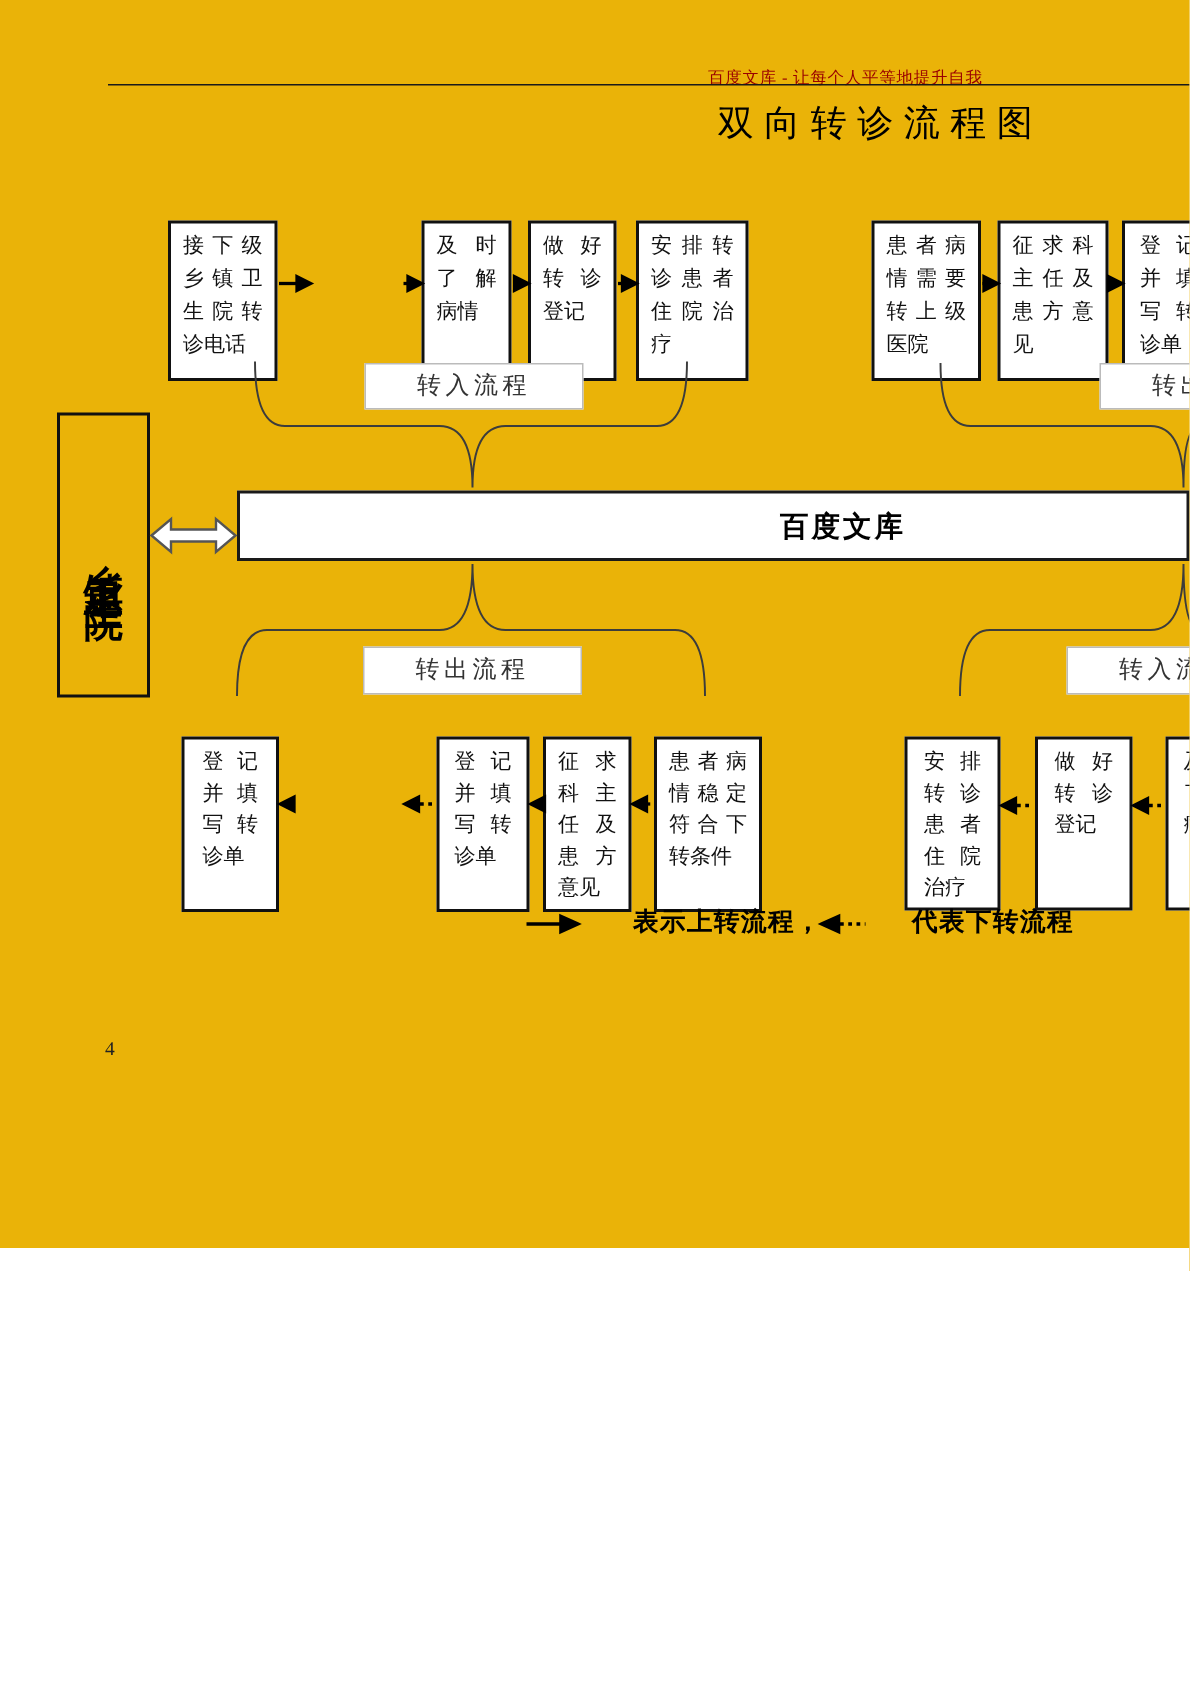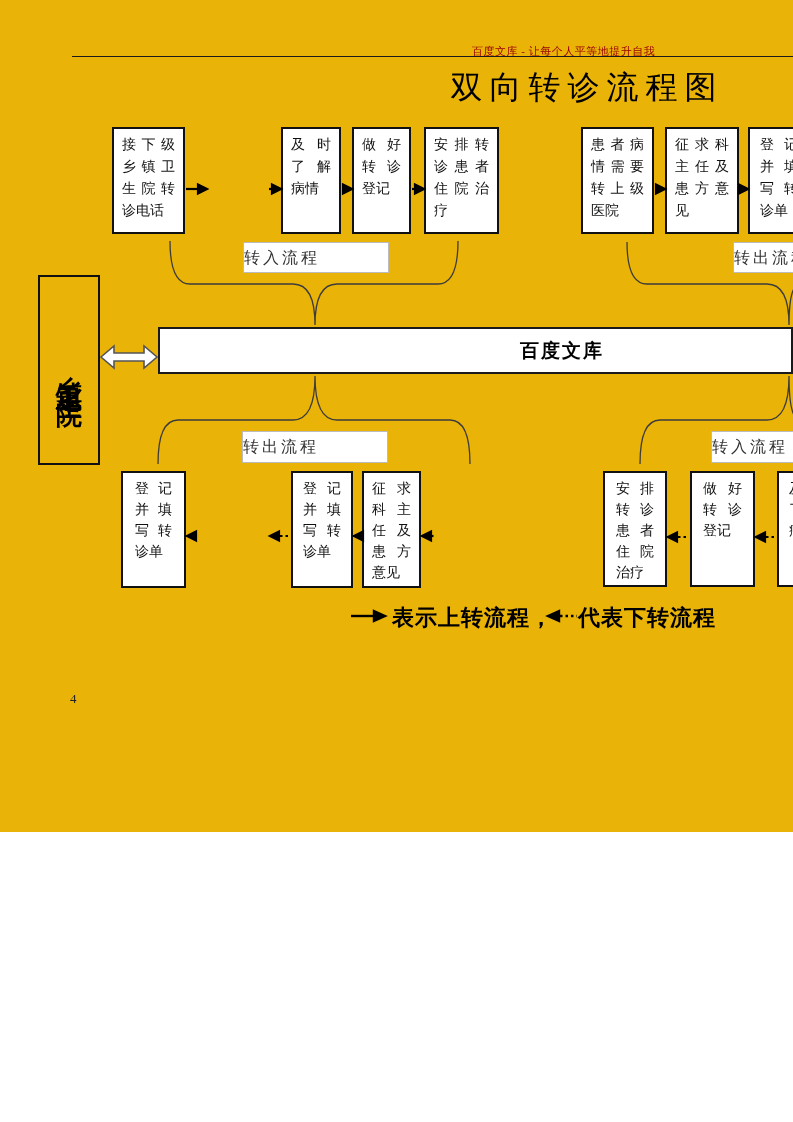--- a/index.html
+++ b/index.html
@@ -4,53 +4,53 @@
 <style>
   html,body{margin:0;padding:0;background:#ffffff;}
   #page{
     position:relative;width:793px;height:832px;background:#eab308;overflow:hidden;
     font-family:"Liberation Serif","DejaVu Serif",serif;color:#111;padding-left:10px;
   }
   .abs{position:absolute;}
   
   .watermark{top:44px;left:472px;font-size:11px;letter-spacing:0.5px;color:#990000;white-space:nowrap;}
   .headrule{top:56px;left:72px;width:721px;border-top:1.6px solid #1a1a1a;height:0;}
-  .doc-title{top:66px;left:437px;width:300px;text-align:center;font-size:32px;letter-spacing:7px;color:#000;white-space:nowrap;}
+  .doc-title{top:66px;left:437px;width:300px;text-align:center;font-size:24px;letter-spacing:7px;color:#000;white-space:nowrap;}
   
   .fbox{
     position:absolute;box-sizing:border-box;border:2px solid #111;background:#fff;
     font-size:14px;line-height:22px;padding:5px 8px;
-    text-align:justify;color:#111;overflow:hidden;
+    text-align:justify;color:#111;overflow:hidden;margin-top:20px;
   }
   .fbox.bt{line-height:21px;}
   
   .plabel{
     position:absolute;box-sizing:border-box;border:1px solid #bbb;background:#fff;
-    font-size:16px;letter-spacing:3px;color:#333;text-align:left;white-space:nowrap;overflow:hidden;
+    font-size:16px;letter-spacing:3px;color:#333;text-align:center;white-space:nowrap;overflow:hidden;
   }
   
   .entity{
     top:275px;left:38px;width:62px;height:190px;box-sizing:border-box;border:2px solid #111;
     display:flex;align-items:center;justify-content:center;
   }
   .entity span{
     writing-mode:vertical-rl;text-orientation:upright;font-size:26px;font-weight:bold;
     letter-spacing:6px;color:#000;
   }
   
   .hospital-bar{
     top:327px;left:158px;width:635px;height:47px;box-sizing:border-box;border:2px solid #1a1a1a;background:#fff;
   }
   .hospital-bar span{
     position:absolute;left:360px;top:50%;transform:translateY(-50%);
     font-size:19px;font-weight:bold;letter-spacing:2px;color:#000;white-space:nowrap;
   }
   
-  .legend-text{font-size:22px;font-weight:bold;color:#000;white-space:nowrap;
-    font-family:Liberation Sans, sans-serif;letter-spacing:1px;}
+  .legend-text{font-size:17px;font-weight:bold;color:#000;white-space:nowrap;
+    font-family:Liberation Sans, sans-serif;letter-spacing:1px;margin-left:30px;}
   .lg1{top:603px;left:392px;}
   .lg2{top:603px;left:578px;}
   .pagenum{top:691px;left:70px;font-size:13px;color:#222;}
   svg.overlay{position:absolute;inset:0;pointer-events:none;}
 </style>
 </head>
 <body>
 
 <div id="page">
 
@@ -77,20 +77,21 @@
   <div class="abs hospital-bar">
     <span>百度文库</span>
   </div>
 
   <div class="plabel" style="left:242px;top:431px;width:146px;height:32px;line-height:30px;">转出流程</div>
   <div class="plabel" style="left:711px;top:431px;width:146px;height:32px;line-height:30px;">转入流程</div>
 
   <div class="fbox bt" style="left:121px;top:471px;width:65px;height:117px;padding:5px 12px;">登记并填写转诊单</div>
   <div class="fbox bt" style="left:291px;top:471px;width:62px;height:117px;padding:5px 10px;">登记并填写转诊单</div>
   <div class="fbox bt" style="left:362px;top:471px;width:59px;height:117px;">征求科主任及患方意见</div>
+  <div class="fbox bt" style="left:436px;top:471px;width:72px;height:117px;">患者病情稳定符合下转条件</div>
 
   <div class="fbox bt" style="left:603px;top:471px;width:64px;height:116px;padding:5px 11px;">安排转诊患者住院治疗</div>
   <div class="fbox bt" style="left:690px;top:471px;width:65px;height:116px;padding:5px 11px;">做好转诊登记</div>
   <div class="fbox bt" style="left:777px;top:471px;width:62px;height:116px;padding:5px 10px;">及时了解病情</div>
 
   <div class="abs legend-text lg1">表示上转流程，</div>
   <div class="abs legend-text lg2">代表下转流程</div>
 
   <div class="abs pagenum">4</div>
 

